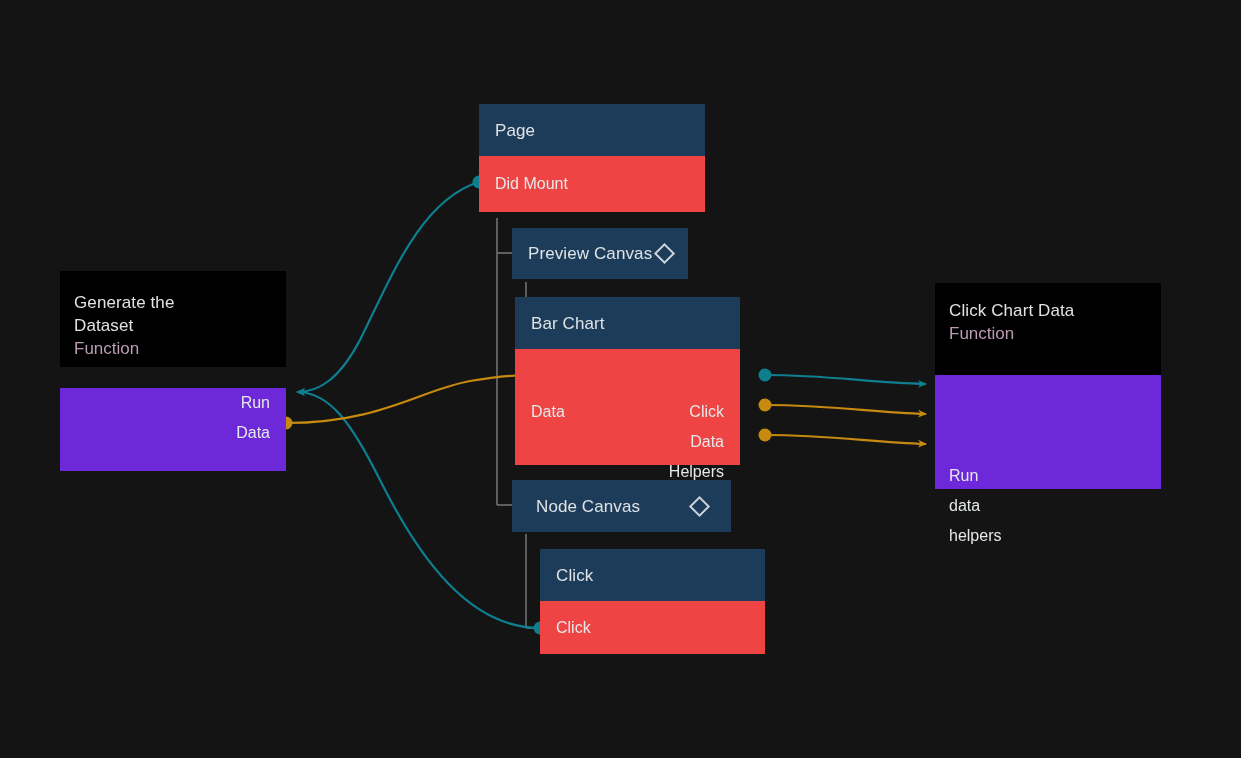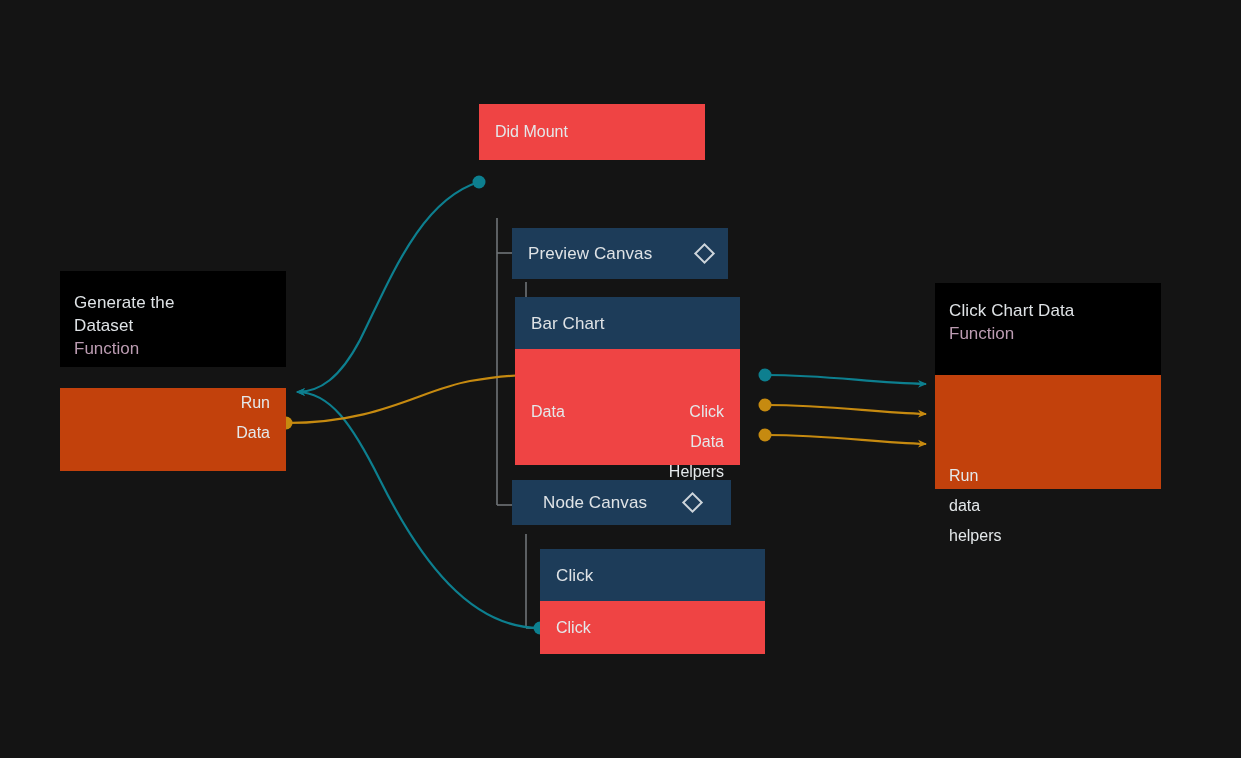--- a/index.html
+++ b/index.html
@@ -57,21 +57,21 @@
     background: #1d3c59;
   }
   .blue .node-body {
     background: #ef4444;
   }
   
   .magenta .node-header {
     background: #000000;
   }
   .magenta .node-body {
-    background: #c2410c;
+    background: #6d28d9;
     text-align: right;
   }
 
   .title {
     color: #dfe3e6;
     font-size: 17px;
     line-height: 23px;
     letter-spacing: .1px;
   }
   .subtitle {
@@ -162,28 +162,31 @@
       <div class="row right" style="height:30px; margin-top:21px;">
         <span>Run</span>
       </div>
       <div class="row right" style="height:30px;">
         <span>Data</span>
       </div>
     </div>
   </div>
 
   <div class="node blue" style="left:479px; top:104px; width:226px;">
+    <div class="node-header" style="height:52px; padding:0 16px;">
+      <span class="title">Page</span>
+    </div>
     <div class="node-body" style="height:56px; padding:0 16px;">
       <div class="row left" style="height:56px;">
         <span>Did Mount</span>
       </div>
     </div>
   </div>
 
-  <div class="node blue" style="left:512px; top:228px; width:216px;">
+  <div class="node blue" style="left:512px; top:228px; width:176px;">
     <div class="node-header" style="height:51px; padding:0 16px;">
       <span class="title">Preview Canvas</span>
       <span class="diamond"></span>
     </div>
   </div>
 
   <div class="node blue" style="left:515px; top:297px; width:225px;">
     <div class="node-header" style="height:52px; padding:0 16px;">
       <span class="title">Bar Chart</span>
     </div>
@@ -197,21 +200,21 @@
       <div class="row right" style="height:30px; position:absolute; right:16px; top:93px; transform:translateY(-50%);">
         <span>Data</span>
       </div>
       <div class="row right" style="height:30px; position:absolute; right:16px; top:123px; transform:translateY(-50%);">
         <span>Helpers</span>
       </div>
     </div>
   </div>
 
   <div class="node blue" style="left:512px; top:480px; width:219px;">
-    <div class="node-header" style="height:45px; padding:0 31px;">
+    <div class="node-header" style="height:52px; padding:0 24px;">
       <span class="title">Node Canvas</span>
       <span class="diamond"></span>
     </div>
   </div>
 
   <div class="node blue" style="left:540px; top:549px; width:225px;">
     <div class="node-header" style="height:52px; padding:0 16px;">
       <span class="title">Click</span>
     </div>
     <div class="node-body" style="height:53px; padding:0 16px;">

